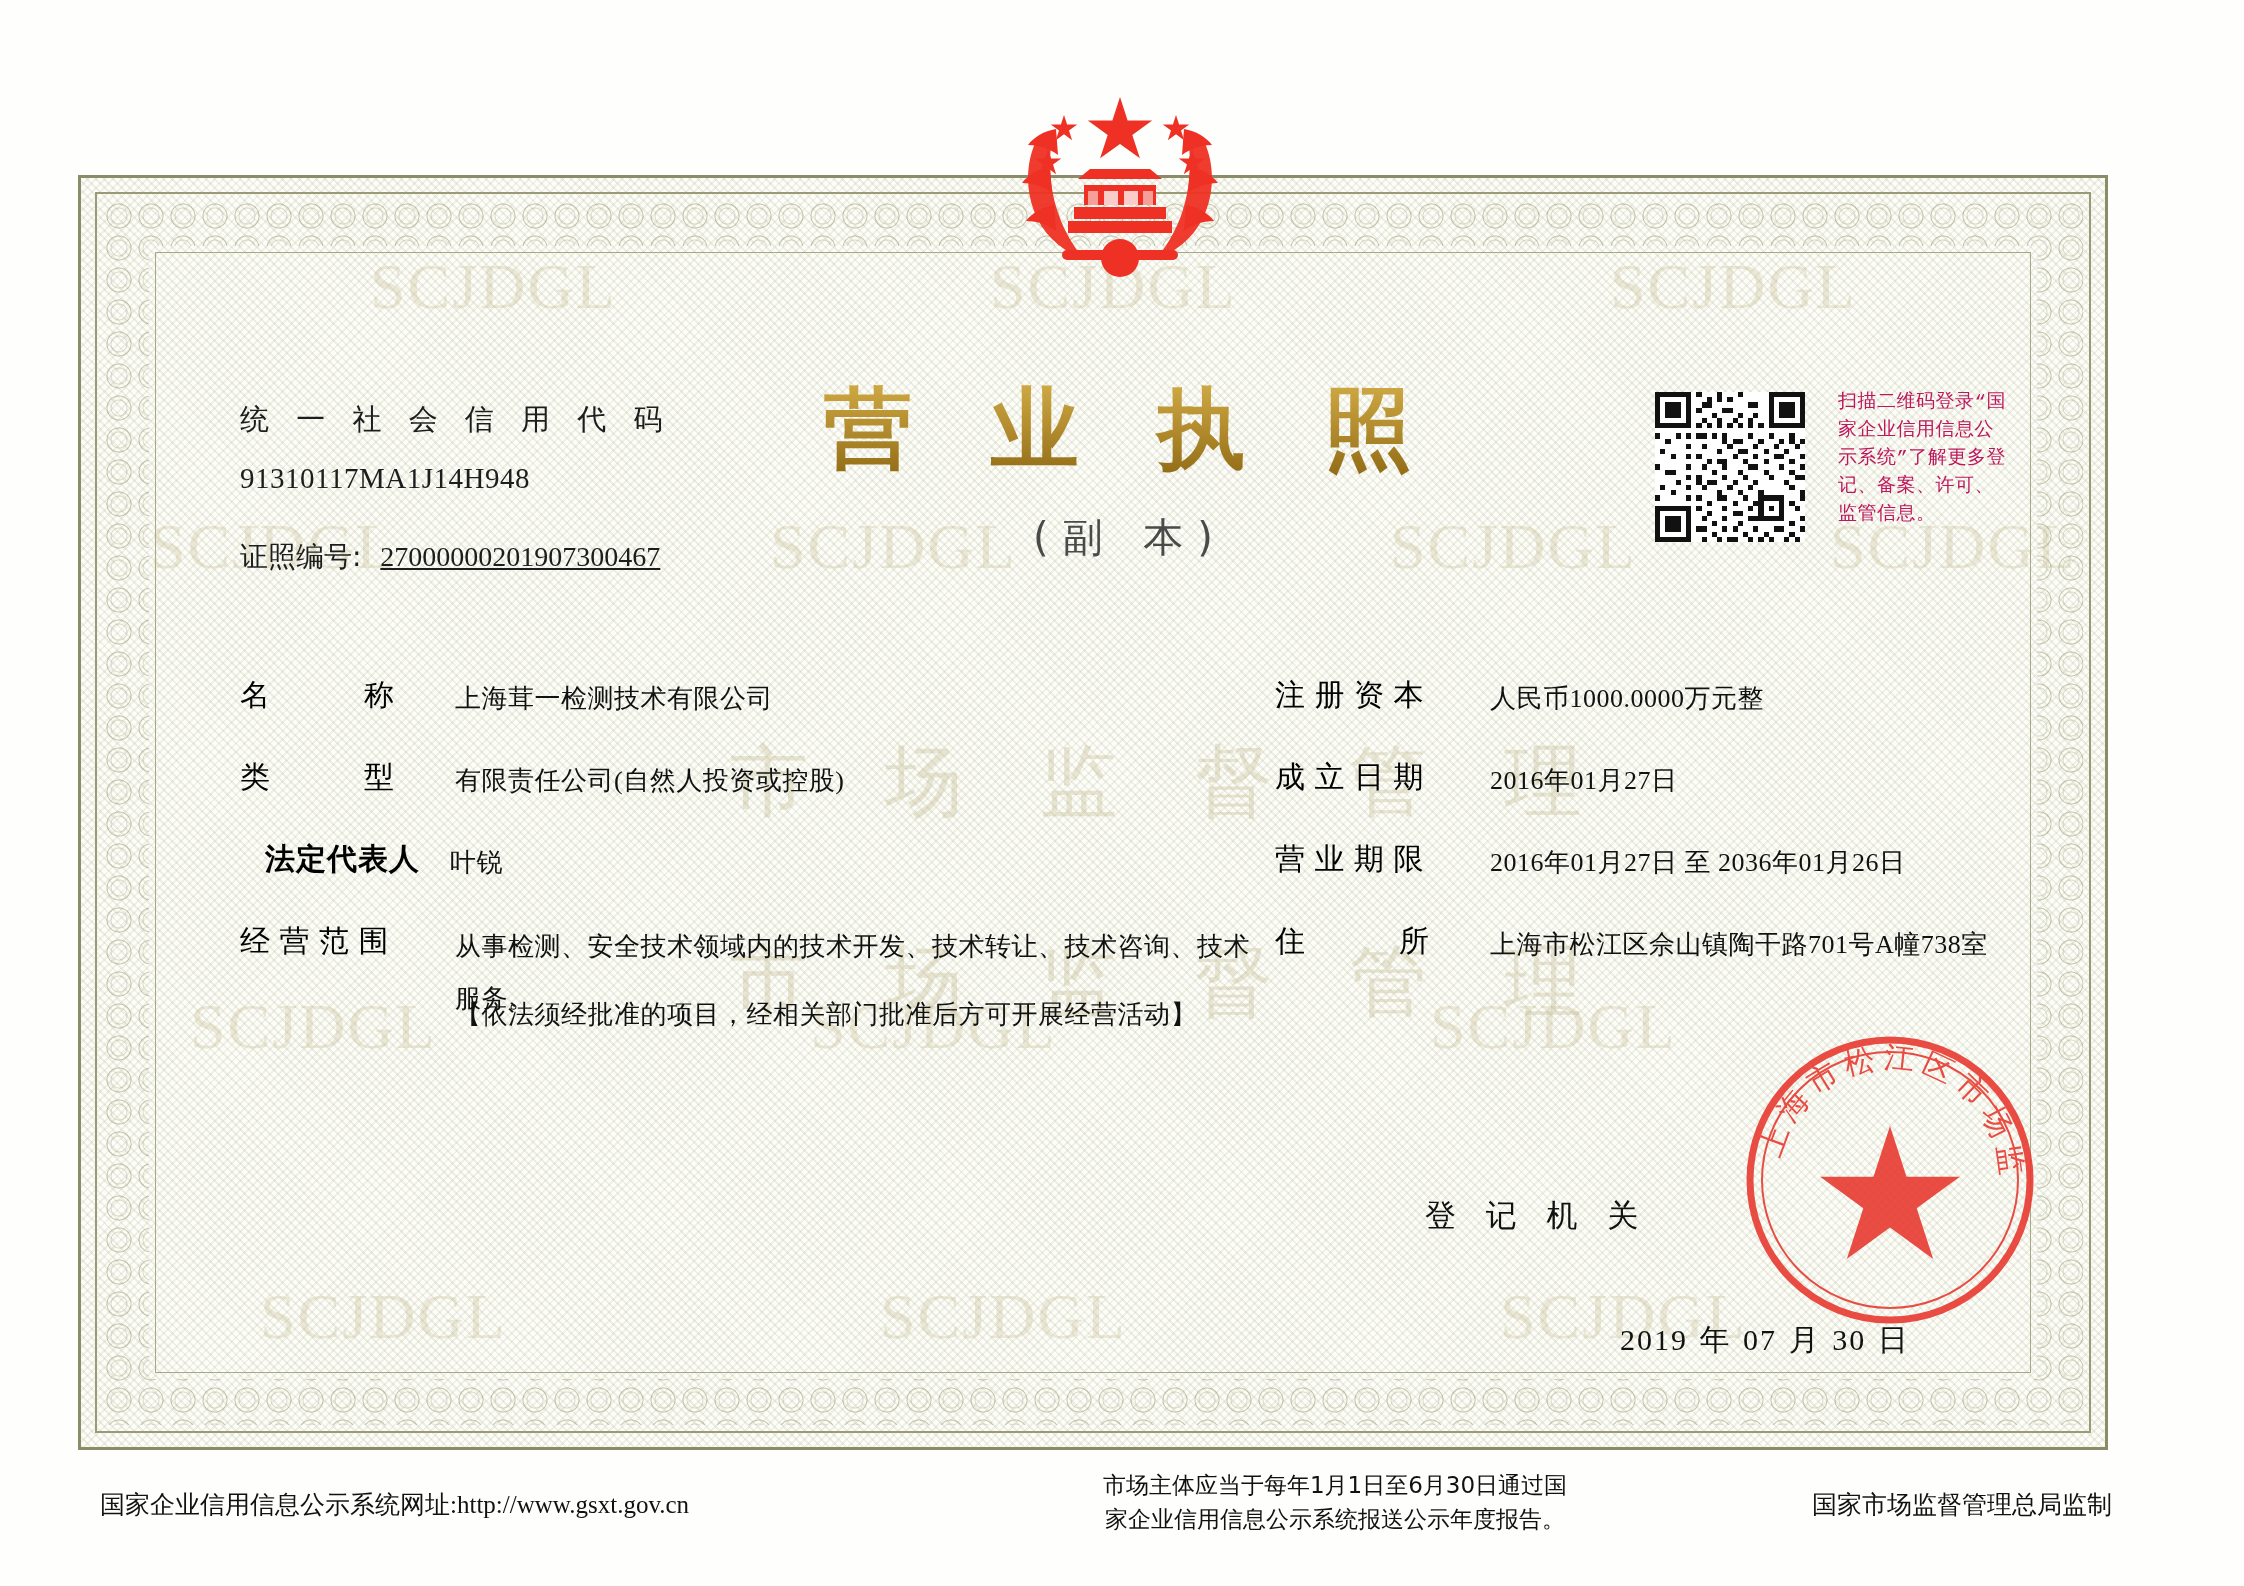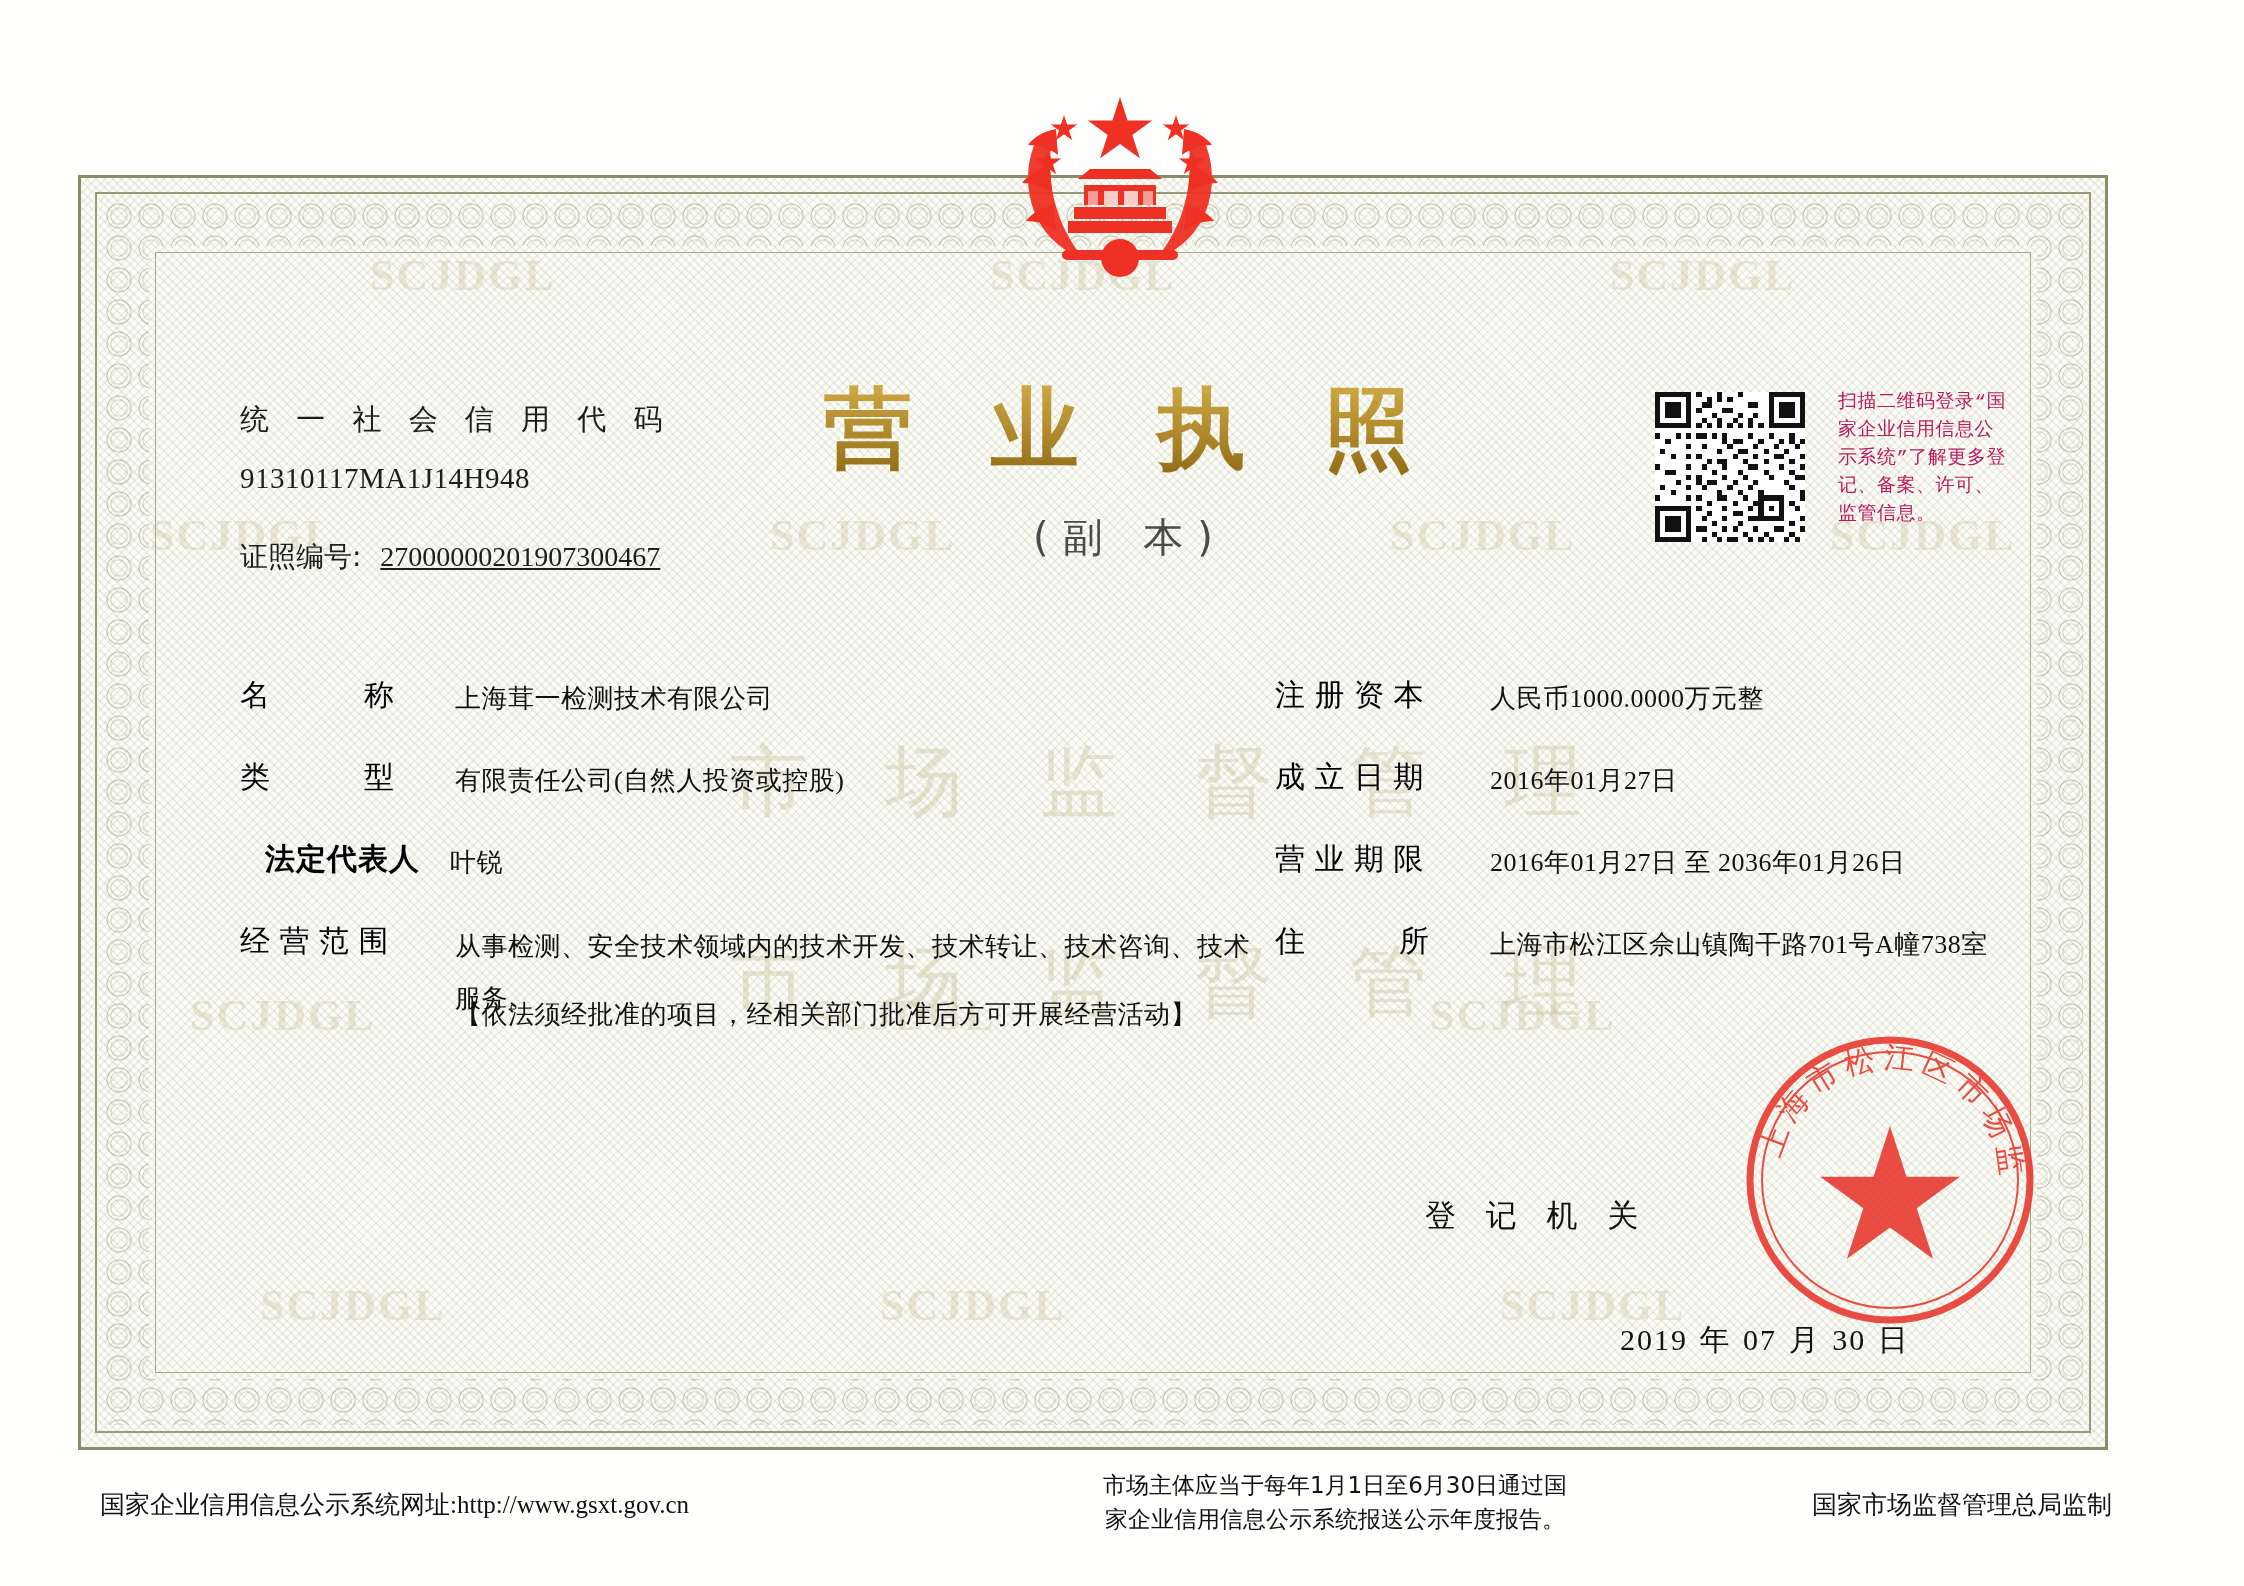--- a/index.html
+++ b/index.html
@@ -83,23 +83,23 @@
   .watermarks {
     position: absolute;
     left: 90px; top: 190px;
     width: 2010px; height: 1250px;
     overflow: hidden;
     pointer-events: none;
   }
   .wm {
     position: absolute;
     font-family: "Liberation Serif", serif;
-    font-weight: bold;
+    font-weight: normal;
     color: rgba(196,186,140,0.30);
-    font-size: 44px;
+    font-size: 64px;
     letter-spacing: 2px;
     white-space: nowrap;
   }
   .wm-big {
     position: absolute;
     font-family: "DejaVu Sans", sans-serif;
     color: rgba(198,190,150,0.38);
     font-size: 78px;
     letter-spacing: 26px;
     white-space: nowrap;

